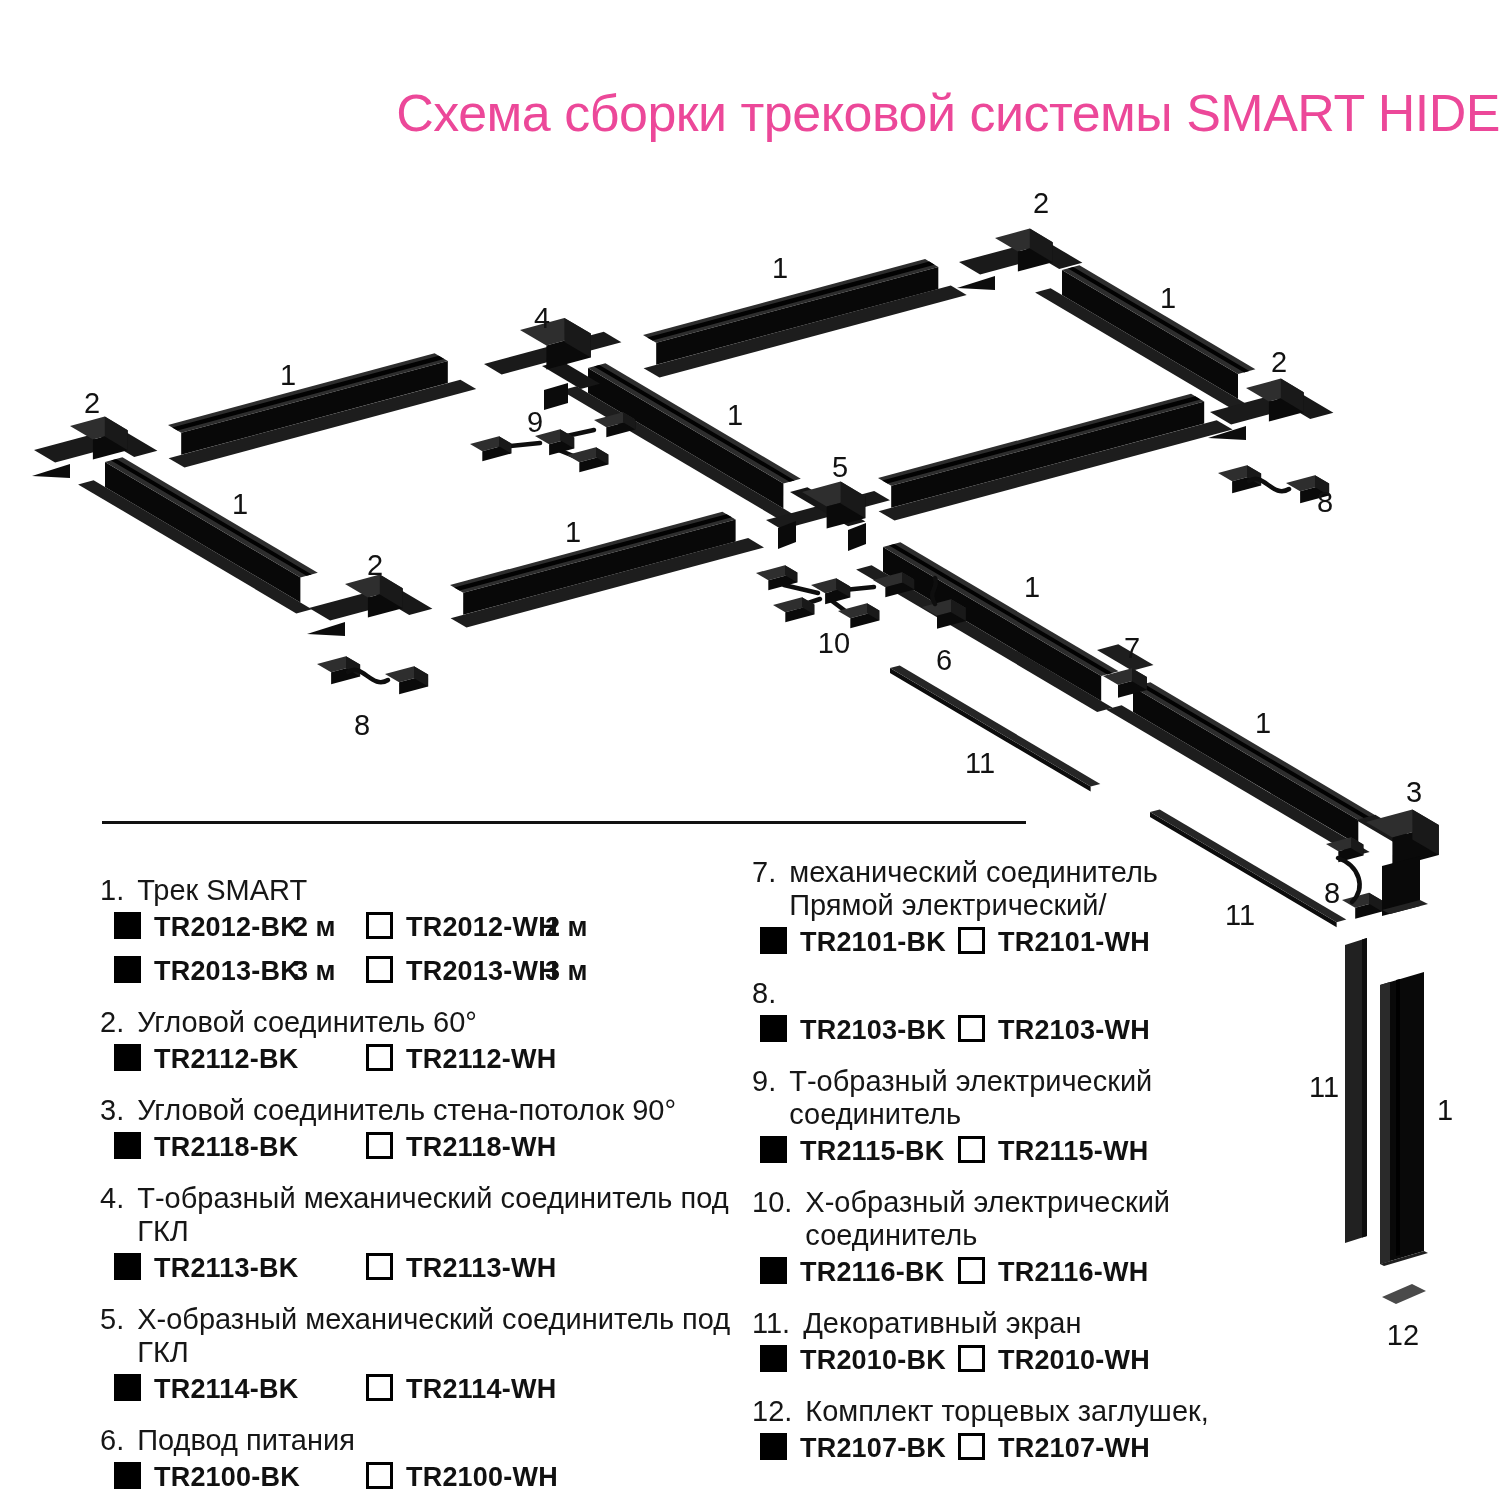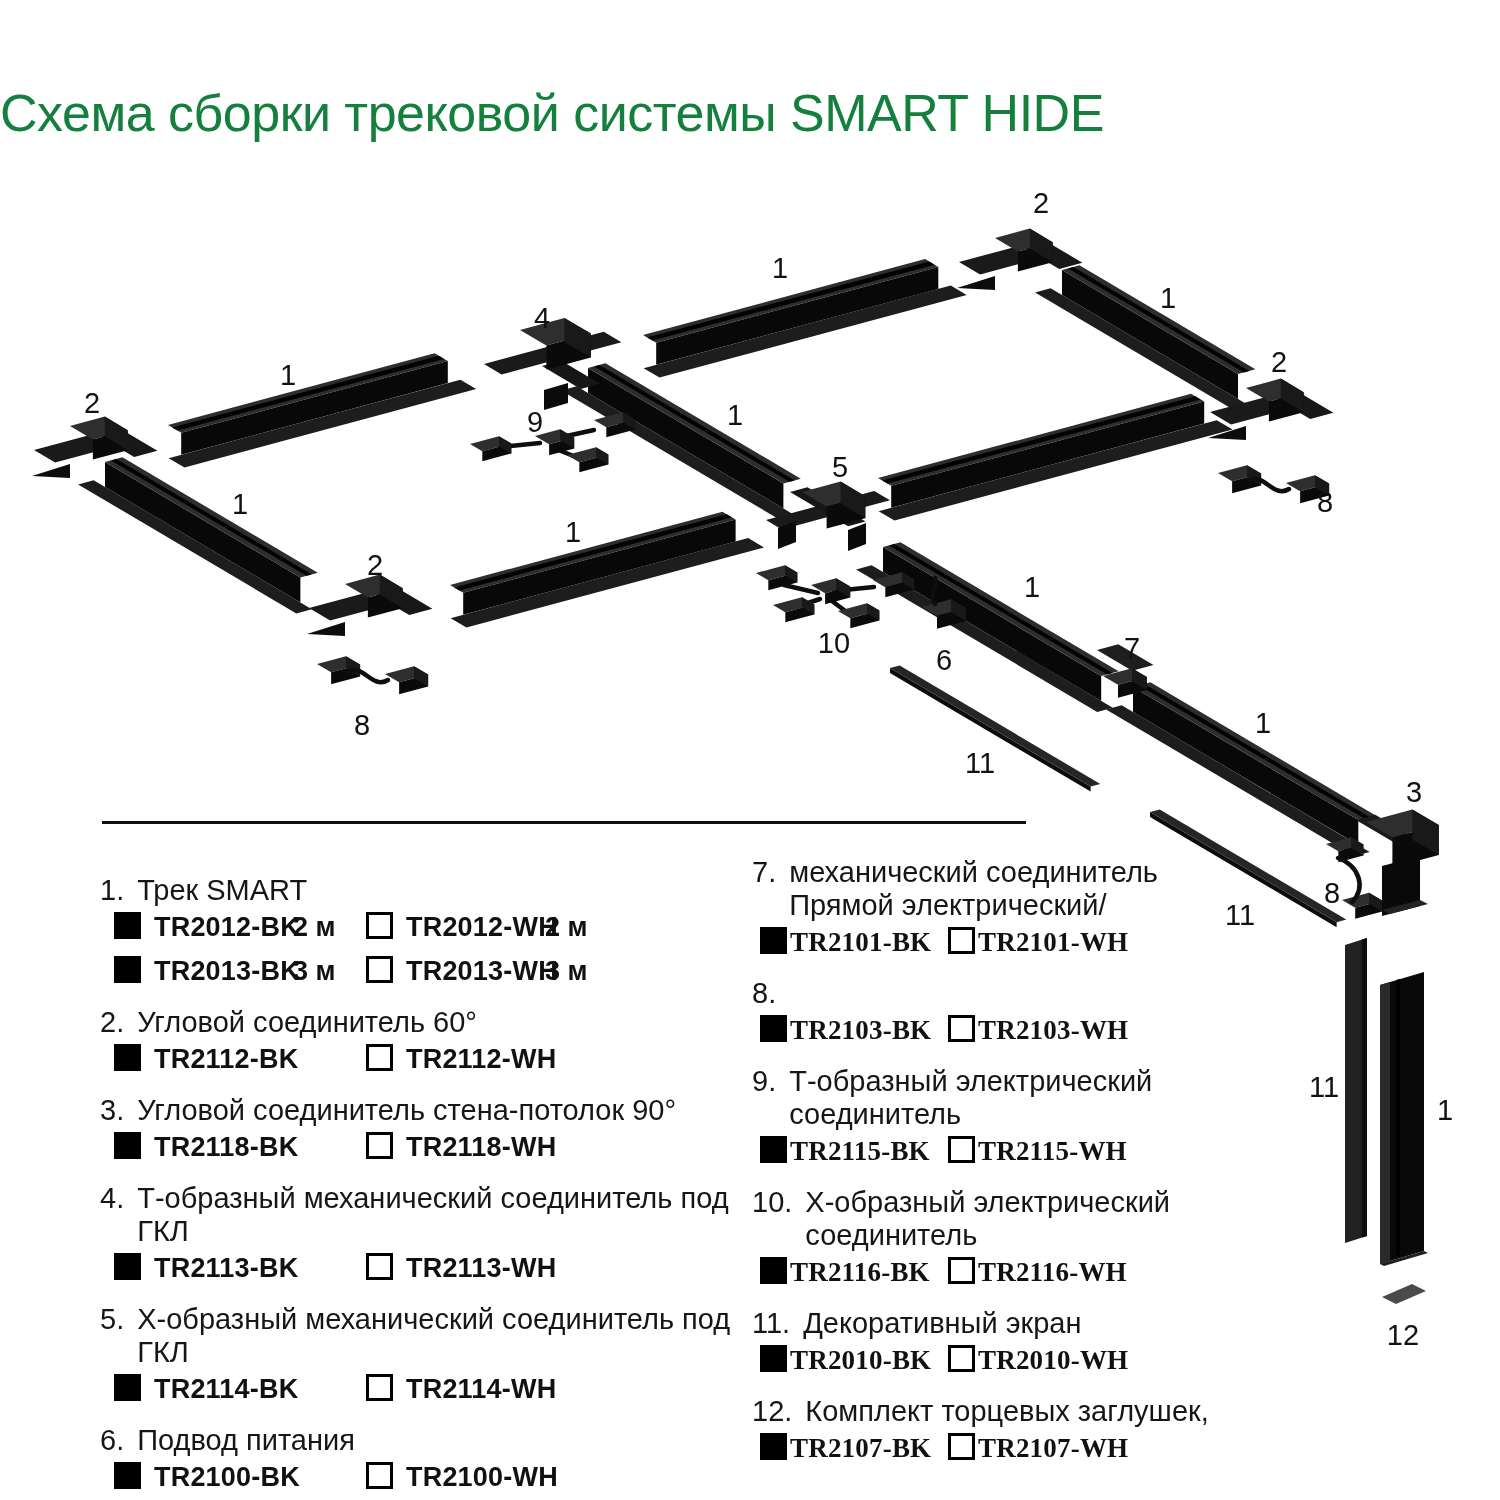--- a/index.html
+++ b/index.html
@@ -1,38 +1,38 @@
 <!DOCTYPE html>
 <html><head>
 <meta charset="utf-8">
 <style>
   html,body{margin:0;padding:0;}
   body{width:1500px;height:1500px;background:#ffffff;font-family:"Liberation Sans",sans-serif;position:relative;overflow:hidden;}
   .page{position:absolute;inset:0;}
-  .title{position:absolute;top:82px;left:0;width:100%;text-align:left;font-size:52px;line-height:62px;
-         color:#15803d;letter-spacing:-0.5px;font-weight:400;white-space:nowrap;}
+  .title{position:absolute;top:82px;left:0;width:100%;text-align:right;font-size:52px;line-height:62px;
+         color:#ec4899;letter-spacing:-0.5px;font-weight:400;white-space:nowrap;}
   #diagram-svg{position:absolute;left:0;top:0;width:1500px;height:1500px;}
   #diagram-svg text{font-family:"Liberation Sans",sans-serif;font-size:29px;fill:#121212;}
   .divider{position:absolute;left:102px;top:821px;width:924px;height:3px;background:#111;}
   .legend-col{position:absolute;color:#111;}
   #legend-left{left:100px;top:868px;width:645px;}
   #legend-right{left:752px;top:850px;width:530px;}
   .lg-head{display:flex;font-size:29px;line-height:33px;padding:6px 0 5px;color:#161616;}
   .lg-num{margin-right:13px;white-space:nowrap;}
   .lg-row{display:flex;align-items:flex-start;height:44px;}
   .sw{width:27px;height:27px;flex:0 0 27px;}
   .sw.bk{background:#000;}
   .sw.wh{background:#fff;border:3px solid #000;box-sizing:border-box;}
   .code{font-weight:700;font-size:27px;letter-spacing:0.2px;white-space:nowrap;}
   .len{font-weight:700;font-size:27px;white-space:nowrap;}
   #legend-left .sw{margin-left:14px;}
   #legend-left .code{margin-left:13px;width:139px;}
   #legend-left .len{width:59px;}
   #legend-right .sw{margin-left:8px;}
-  #legend-right .code{margin-left:3px;width:150px;font-family:Liberation Serif, serif;}
+  #legend-right .code{margin-left:13px;width:150px;}
 </style>
 </head>
 <body>
 
 <div class="page">
   <div class="title">Схема сборки трековой системы SMART HIDE</div>
   <svg id="diagram-svg" viewBox="0 0 1500 1500">
       <g>
         <polygon points="643.6,368.2 950.8,285.5 966.7,294.9 659.5,377.5" fill="#1d1d1d"></polygon>
         <polygon points="643.0,335.0 925.1,259.1 938.3,266.9 656.2,342.8" fill="#2d2d2d"></polygon>

